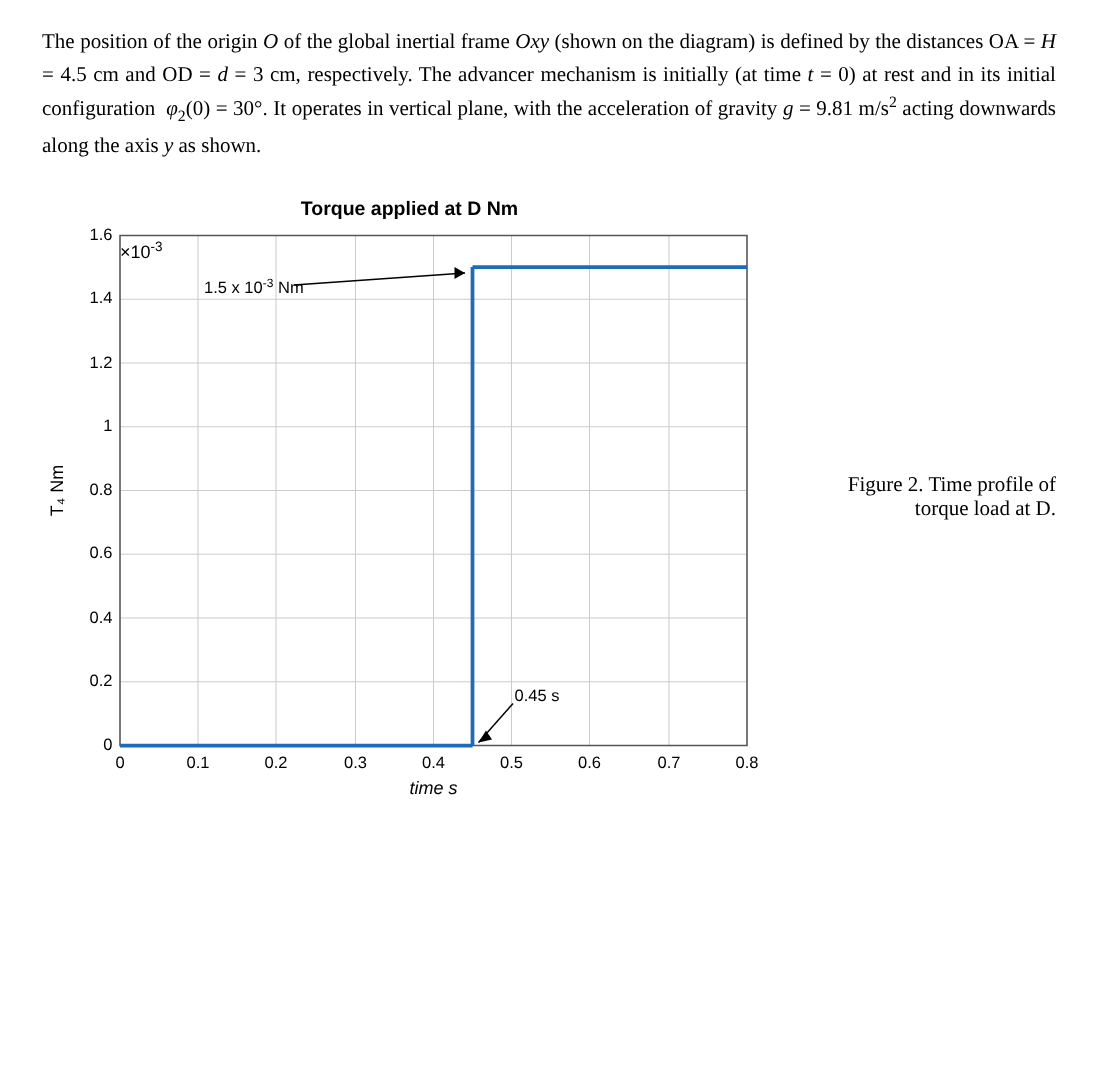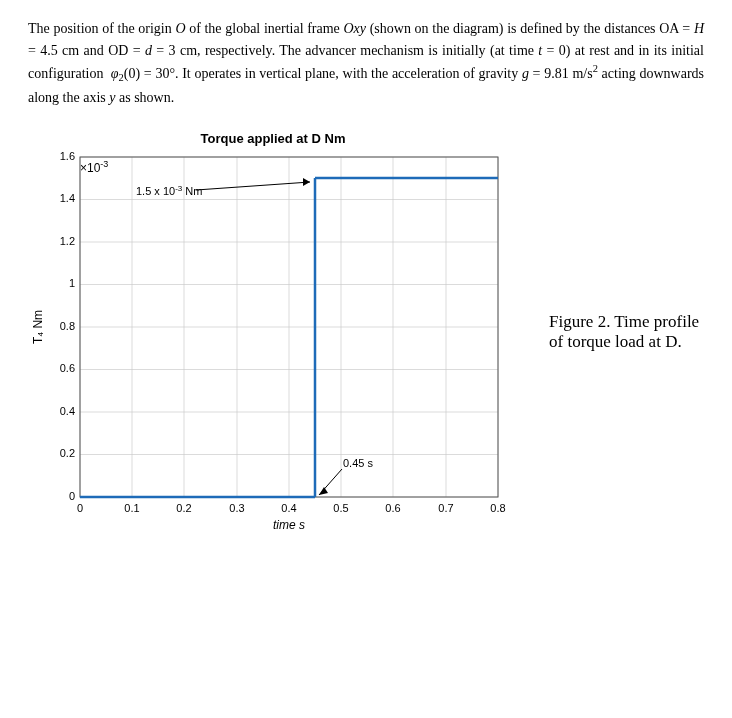--- a/index.html
+++ b/index.html
@@ -24,22 +24,22 @@
       display: flex;
       align-items: center;
       margin-top: 8px;
     }
     .chart-area {
       position: relative;
       width: 490px;
       height: 400px;
     }
     .figure-caption {
-      font-size: 17px;
-      text-align: left;
+      font-size: 14px;
+      text-align: right;
       margin-top: 10px;
       font-family: "Times New Roman", Times, serif;
       margin-left: 31px;
     }
     
     .math-italic { font-style: italic; }
     sup { font-size: 0.75em; vertical-align: super; }
     sub { font-size: 0.75em; vertical-align: sub; }
   </style>
 </head>

